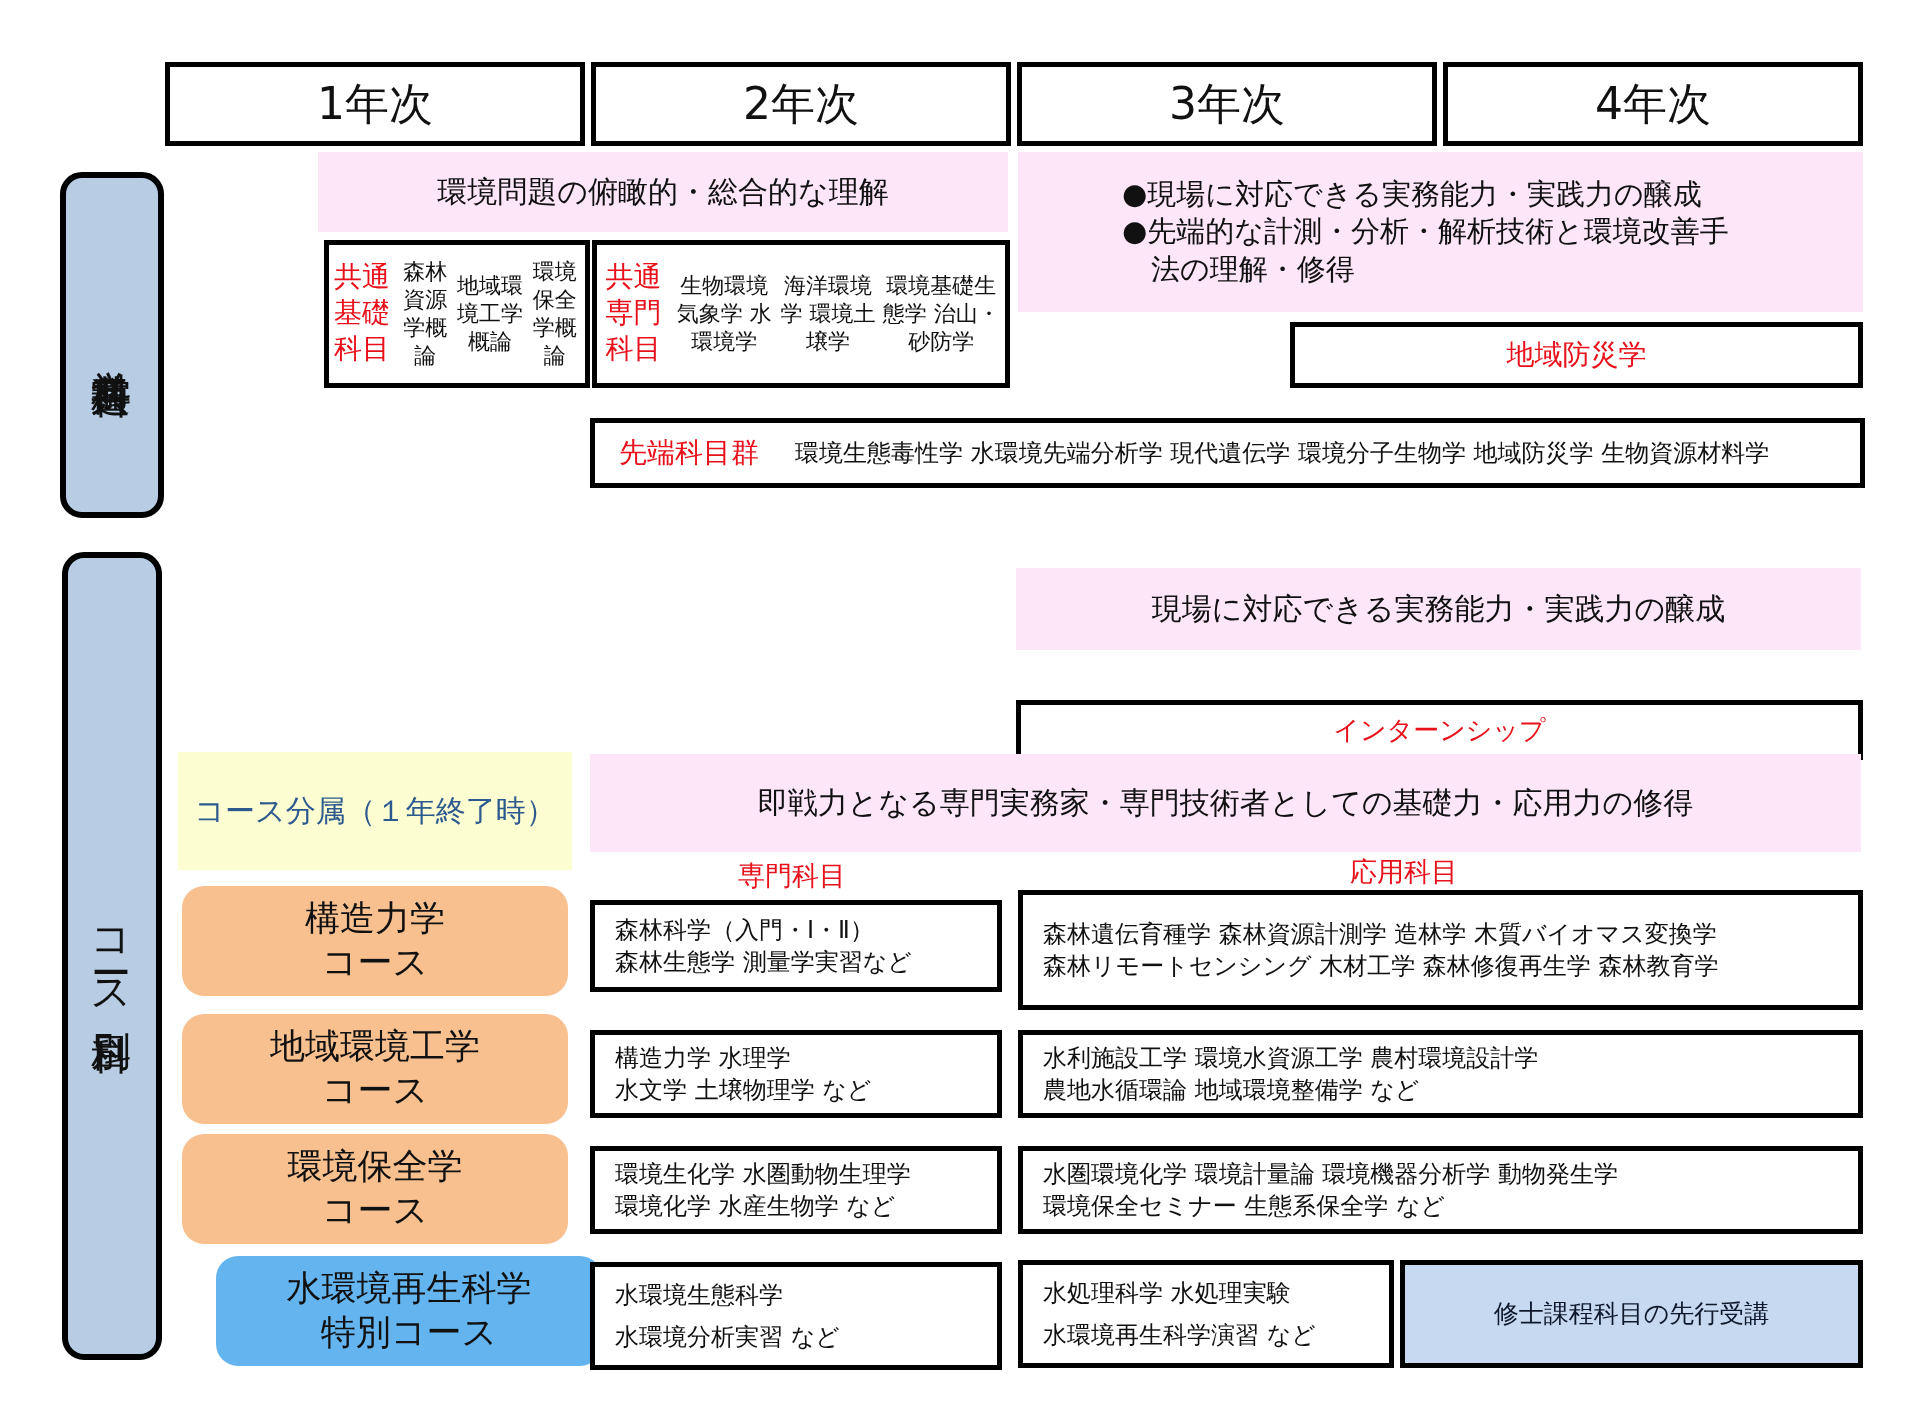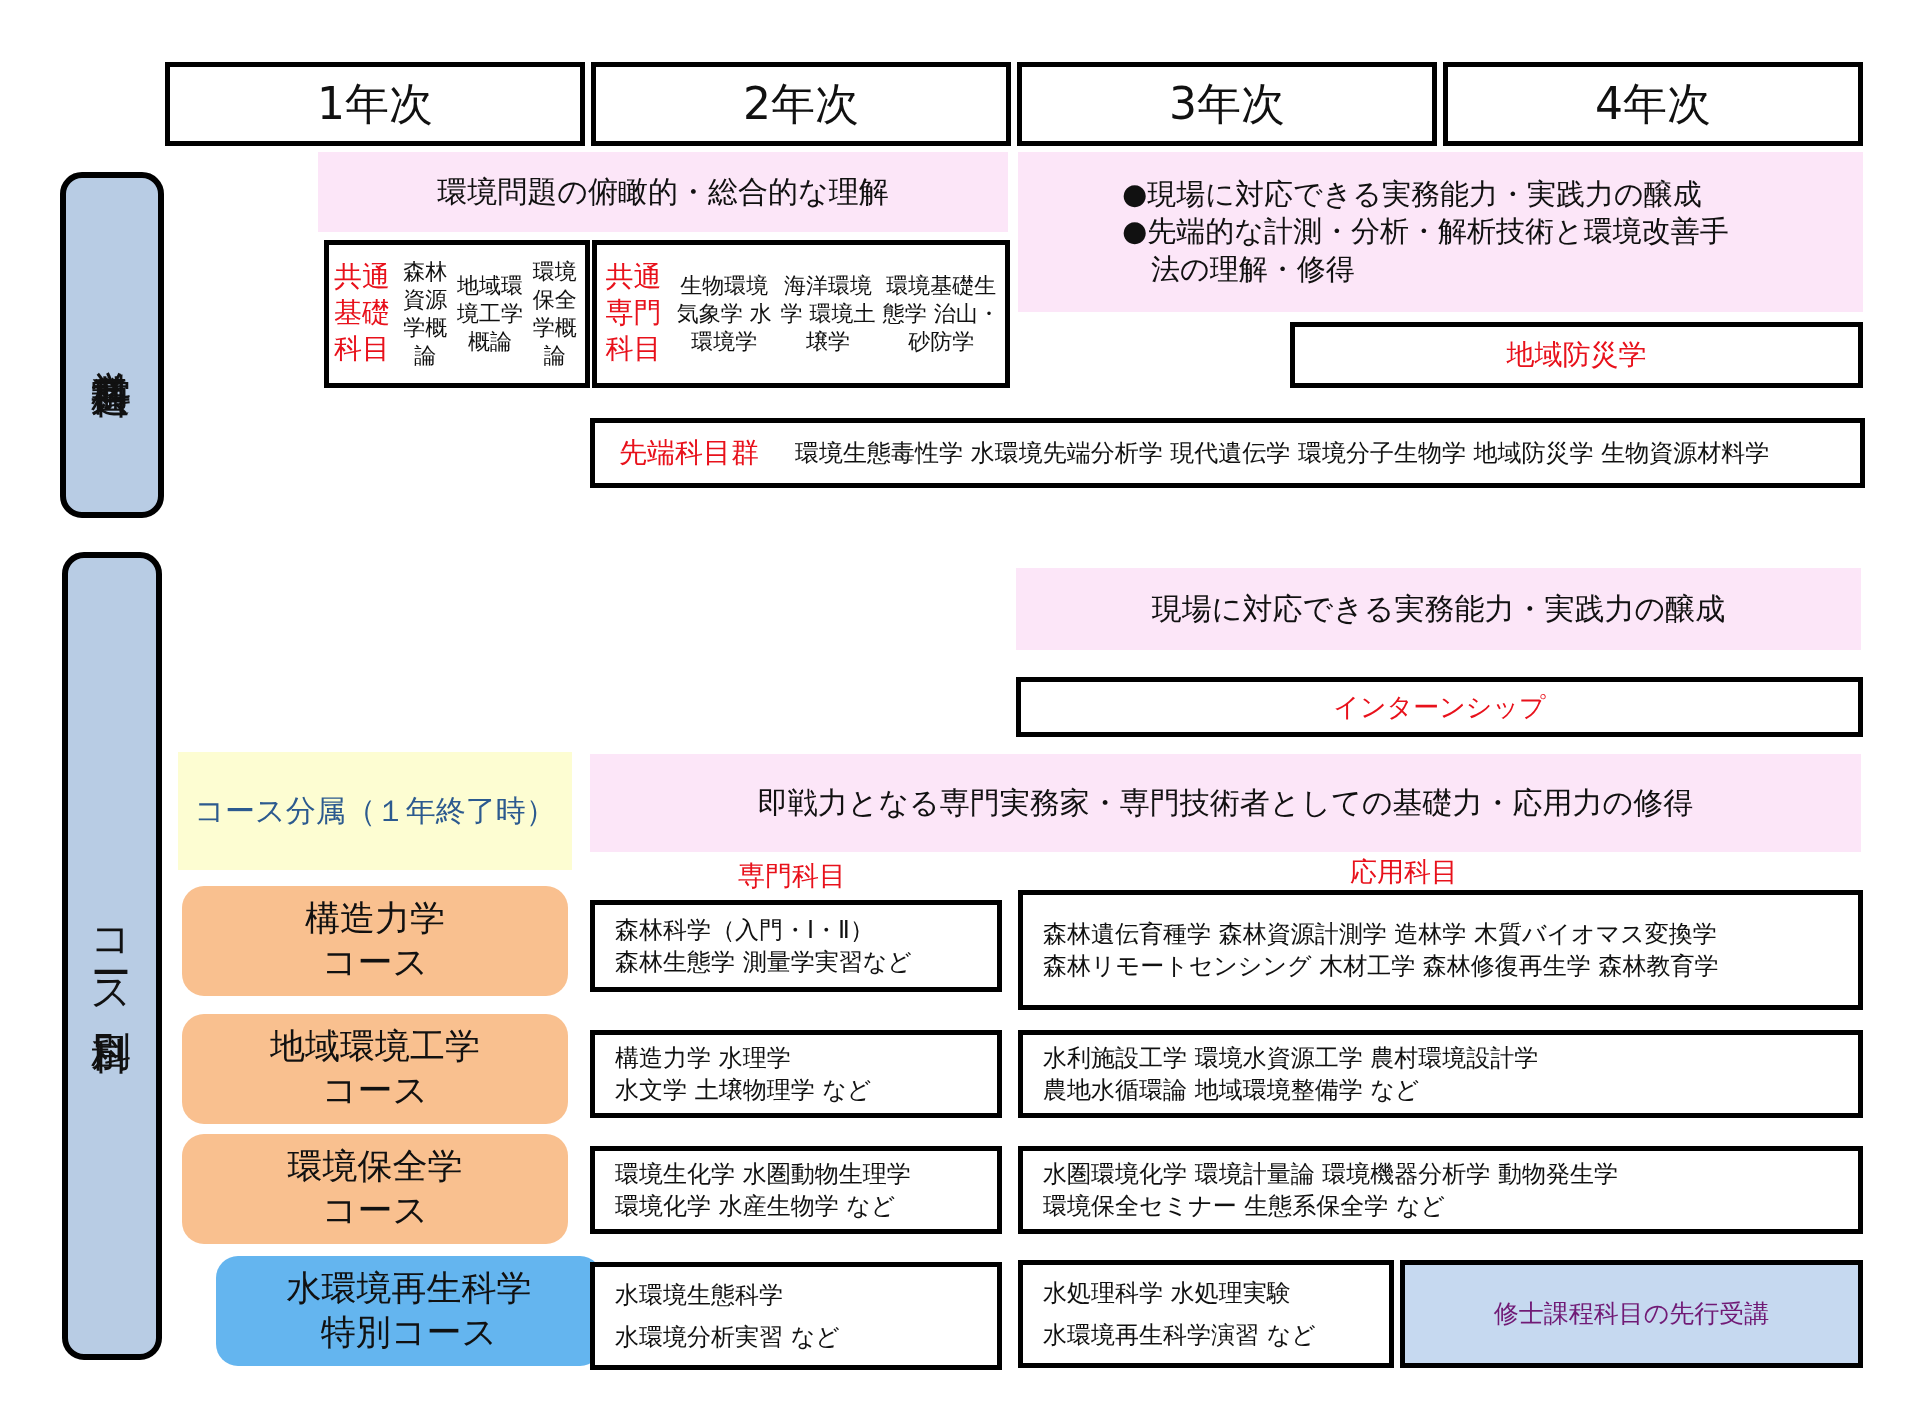--- a/index.html
+++ b/index.html
@@ -71,21 +71,21 @@
 </div>
 
 <div class="box" style="left:590px;top:418px;width:1275px;height:70px;display:flex;align-items:center;padding-left:24px;font-size:24px;">
   <span class="red" style="font-size:28px;margin-right:36px;">先端科目群</span>
   <span>環境生態毒性学 水環境先端分析学 現代遺伝学 環境分子生物学 地域防災学 生物資源材料学</span>
 </div>
 
 <div class="pink" style="left:1016px;top:568px;width:845px;height:82px;font-size:30px;">
   <span>現場に対応できる実務能力・実践力の醸成</span>
 </div>
-<div class="box center red" style="left:1016px;top:677px;width:847px;height:60px;font-size:26px;">
+<div class="box center red" style="left:1016px;top:700px;width:847px;height:60px;font-size:26px;">
   <span>インターンシップ</span>
 </div>
 
 <div class="abs center" style="left:178px;top:752px;width:394px;height:118px;background:#fdfdd2;color:#2c5a8f;font-size:30px;line-height:1.25;">
   <div>コース分属</div>
   <div>（１年終了時）</div>
 </div>
 
 <div class="pink" style="left:590px;top:754px;width:1271px;height:98px;font-size:30px;">
   <span>即戦力となる専門実務家・専門技術者としての基礎力・応用力の修得</span>
@@ -138,16 +138,16 @@
   <div>特別コース</div>
 </div>
 <div class="subj" style="left:590px;top:1262px;width:412px;height:108px;line-height:1.75;">
   <div>水環境生態科学</div>
   <div>水環境分析実習 など</div>
 </div>
 <div class="subj" style="left:1018px;top:1260px;width:376px;height:108px;line-height:1.75;">
   <div>水処理科学 水処理実験</div>
   <div>水環境再生科学演習 など</div>
 </div>
-<div class="box center" style="left:1400px;top:1260px;width:463px;height:108px;background:#c6d9f0;color:#701a75;font-size:25px;line-height:1.75;">
+<div class="box center" style="left:1400px;top:1260px;width:463px;height:108px;background:#c6d9f0;color:#0f172a;font-size:25px;line-height:1.75;">
   <div>修士課程科目の</div>
   <div>先行受講</div>
 </div>
 
 </body></html>

